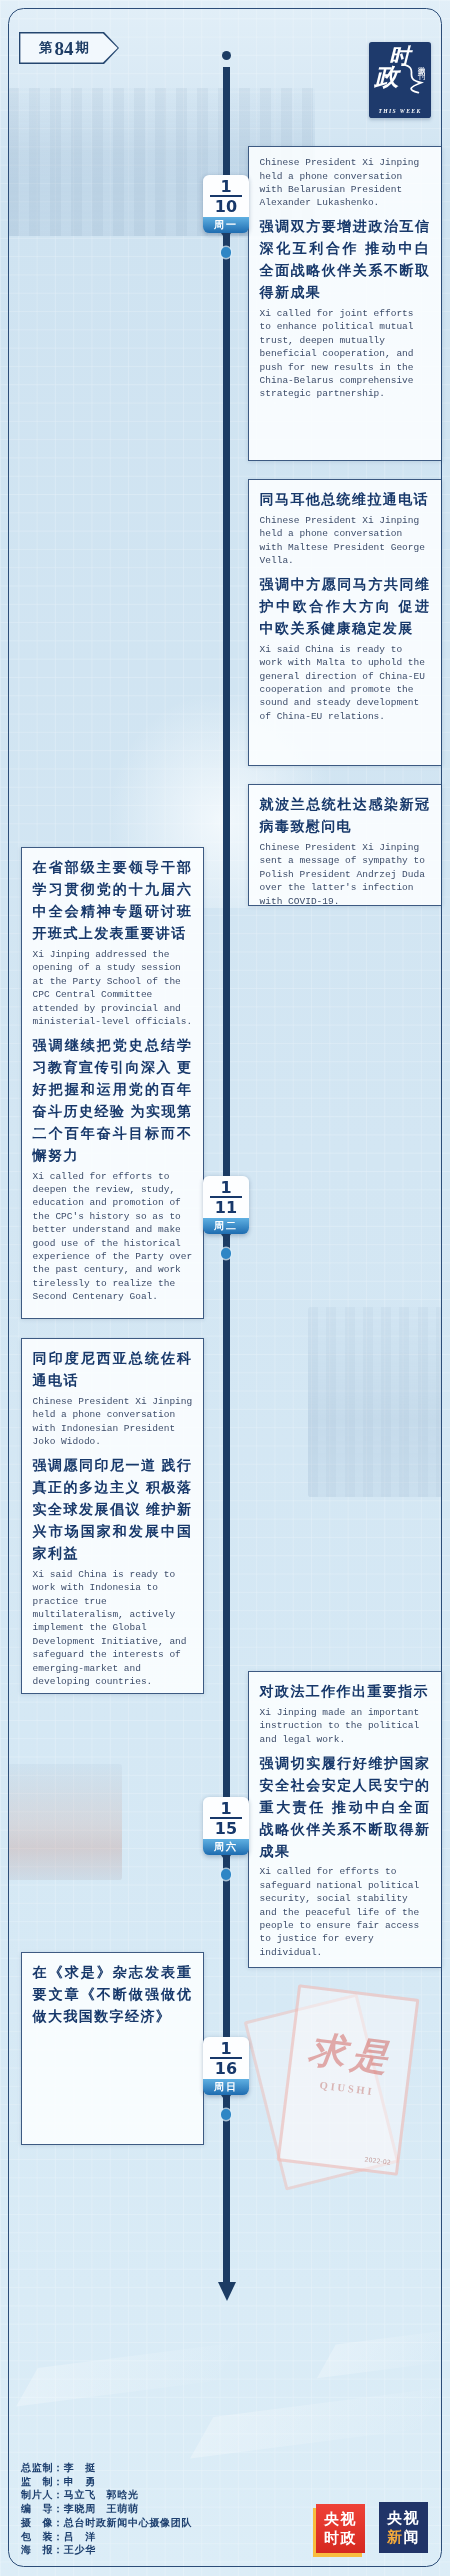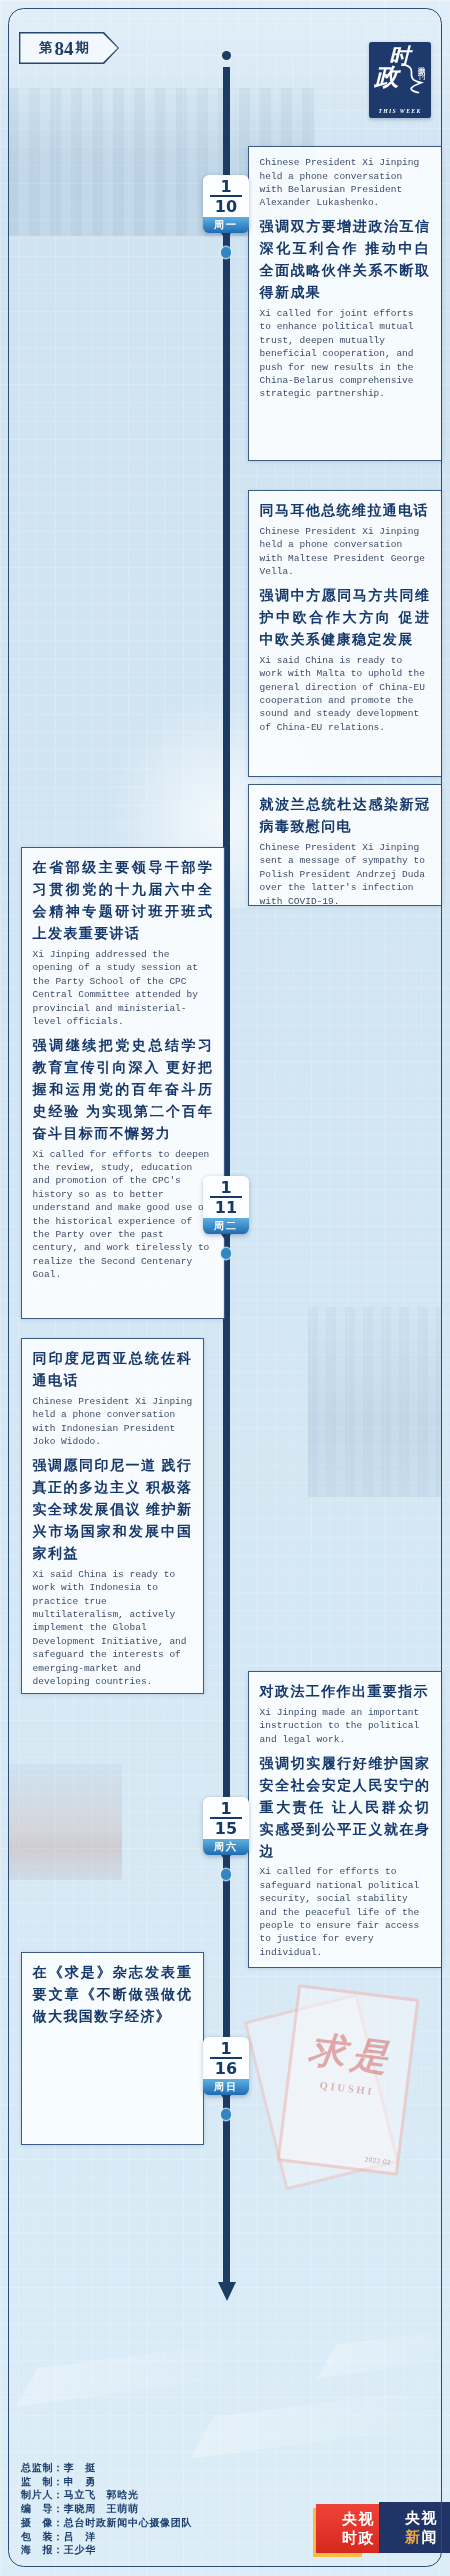--- a/index.html
+++ b/index.html
@@ -72,42 +72,42 @@
     box-shadow:0 0 0 1.4px rgba(218,237,249,.75);}
 
   
   .card{position:absolute;z-index:3;background:rgba(252,254,255,.88);border:0.7px solid #3d5a82;
     box-shadow:0 1.4px 4.2px rgba(40,70,110,.18);padding:9.2px 10.6px;box-sizing:border-box;overflow:hidden;}
   .card .zh{font-family:"Liberation Serif","DejaVu Serif",serif;font-weight:700;color:#17386a;
     font-size:14px;line-height:22px;letter-spacing:1.4px;text-align:justify;margin:0 0 2.8px 0;}
   .card .en{color:#3d4d6a;font-size:9.5px;line-height:13.4px;margin:0 0 6.3px 0;font-family:Liberation Mono, monospace;}
   .card .en:last-child{margin-bottom:0;}
   .c0{left:248px;top:146px;width:194px;height:315px;}
-  .c1{left:248px;top:490px;width:194px;height:287px;}
+  .c1{left:248px;top:479px;width:194px;height:287px;}
   .c2{left:248px;top:784px;width:194px;height:122px;}
-  .c3{left:21px;top:847px;width:204px;height:472px;}
+  .c3{left:21px;top:847px;width:183px;height:472px;}
   .c4{left:21px;top:1338px;width:183px;height:356px;}
   .c5{left:248px;top:1671px;width:194px;height:297px;}
   .c6{left:21px;top:1952px;width:183px;height:193px;}
 
   
   .qs-back{position:absolute;left:263px;top:2005px;width:111px;height:168px;z-index:1;
     transform:rotate(-14deg);background:rgba(250,248,250,.4);border:3.5px solid rgba(233,150,140,.3);border-radius:2.1px;}
   .qs{position:absolute;left:287px;top:1991px;width:116px;height:172px;z-index:1;transform:rotate(7deg);
     background:rgba(252,250,252,.55);border:3.5px solid rgba(233,150,140,.45);border-radius:2.1px;opacity:.85;}
   .qs-title{font:italic 700 37px/38px "Liberation Serif","DejaVu Serif",serif;color:rgba(205,70,60,.5);
     text-align:center;margin-top:41px;letter-spacing:5.6px;}
   .qs-sub{font:700 10.6px "Liberation Serif","DejaVu Serif",serif;color:rgba(190,95,85,.5);
     text-align:center;letter-spacing:2.8px;margin-top:10px;}
   .qs-issue{position:absolute;right:5.6px;bottom:5.6px;font:400 6.3px "DejaVu Sans",sans-serif;color:rgba(160,90,85,.65);}
 
   
   .credits{position:absolute;left:21px;top:2461px;z-index:5;}
   .credit-line{font:600 10px/13.7px "DejaVu Sans","Liberation Sans",sans-serif;color:#1d3f6e;letter-spacing:0.7px;}
-  .flogo{position:absolute;z-index:5;padding-left:36px;}
+  .flogo{position:absolute;z-index:5;}
   .flogo-red{left:316px;top:2504px;width:49px;height:49px;}
   .flogo-accent{position:absolute;left:-3.5px;top:3.5px;width:49px;height:49px;background:#f8bd3e;}
   .flogo-face{position:absolute;inset:0;display:flex;flex-direction:column;align-items:center;justify-content:center;
     color:#fff;font-weight:700;font-size:15px;line-height:18.3px;letter-spacing:1.4px;}
   .face-red{background:linear-gradient(180deg,#ef4238,#d5281f);}
   .flogo-navy{left:379px;top:2502px;width:49px;height:51px;}
   .face-navy{background:#203468;}
   .hl{color:#f2a93b;}
 </style>
 </head>
@@ -234,21 +234,21 @@
   <div class="card c4">
     <div class="zh">同印度尼西亚总统佐科通电话</div>
     <div class="en">Chinese President Xi Jinping held a phone conversation with Indonesian President Joko Widodo.</div>
     <div class="zh">强调愿同印尼一道 践行真正的多边主义 积极落实全球发展倡议 维护新兴市场国家和发展中国家利益</div>
     <div class="en">Xi said China is ready to work with Indonesia to practice true multilateralism, actively implement the Global Development Initiative, and safeguard the interests of emerging-market and developing countries.</div>
   </div>
 
   <div class="card c5">
     <div class="zh">对政法工作作出重要指示</div>
     <div class="en">Xi Jinping made an important instruction to the political and legal work.</div>
-    <div class="zh">强调切实履行好维护国家安全社会安定人民安宁的重大责任 让人民群众切实感受到公平正义就在身边</div>
+    <div class="zh">强调切实履行好维护国家安全社会安定人民安宁的重大责任 推动中白全面战略伙伴关系不断取得新成果</div>
     <div class="en">Xi called for efforts to safeguard national political security, social stability and the peaceful life of the people to ensure fair access to justice for every individual.</div>
   </div>
 
   <div class="card c6">
     <div class="zh">在《求是》杂志发表重要文章《不断做强做优做大我国数字经济》</div>
   </div>
 
   <div class="credits">
     <div class="credit-line">总监制：李　挺</div>
     <div class="credit-line">监　制：申　勇</div>

